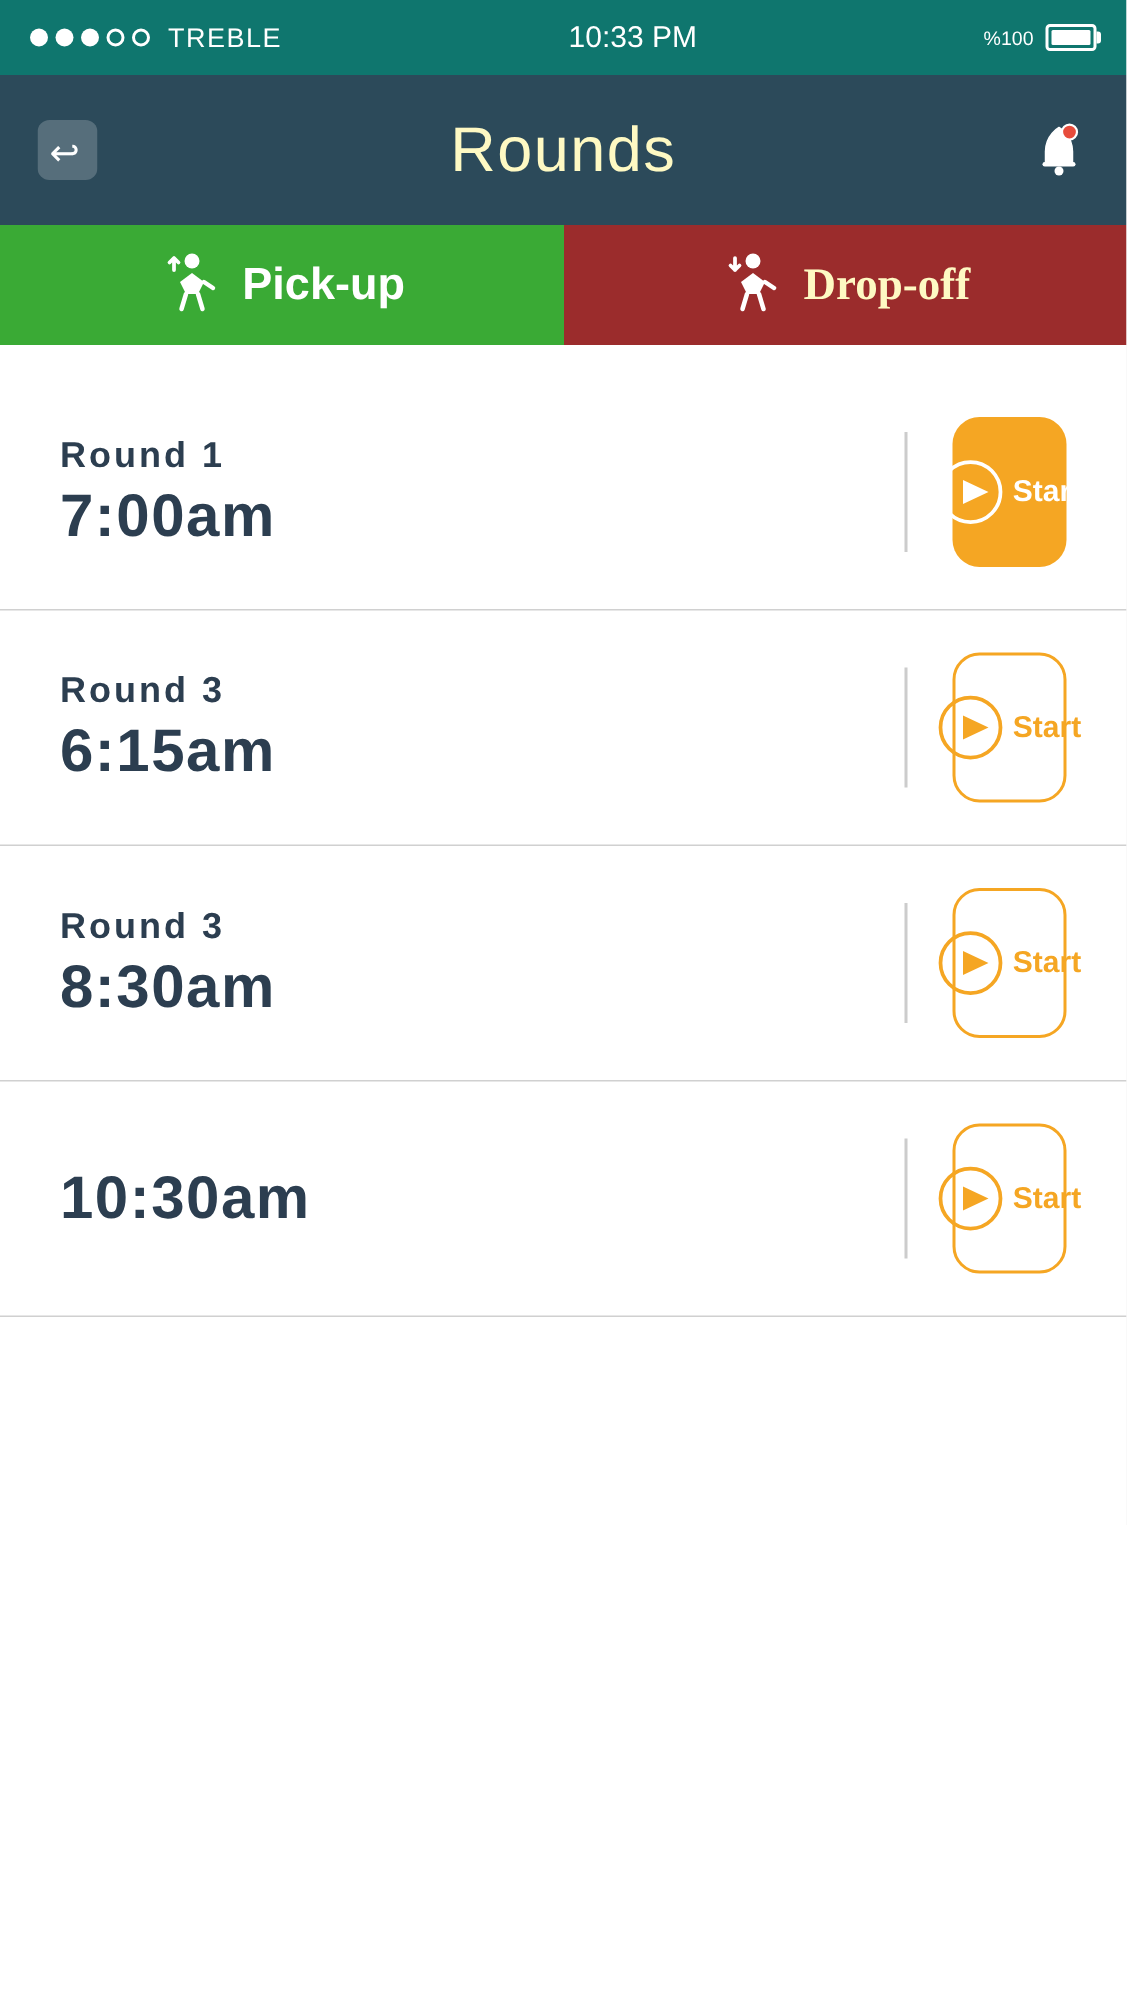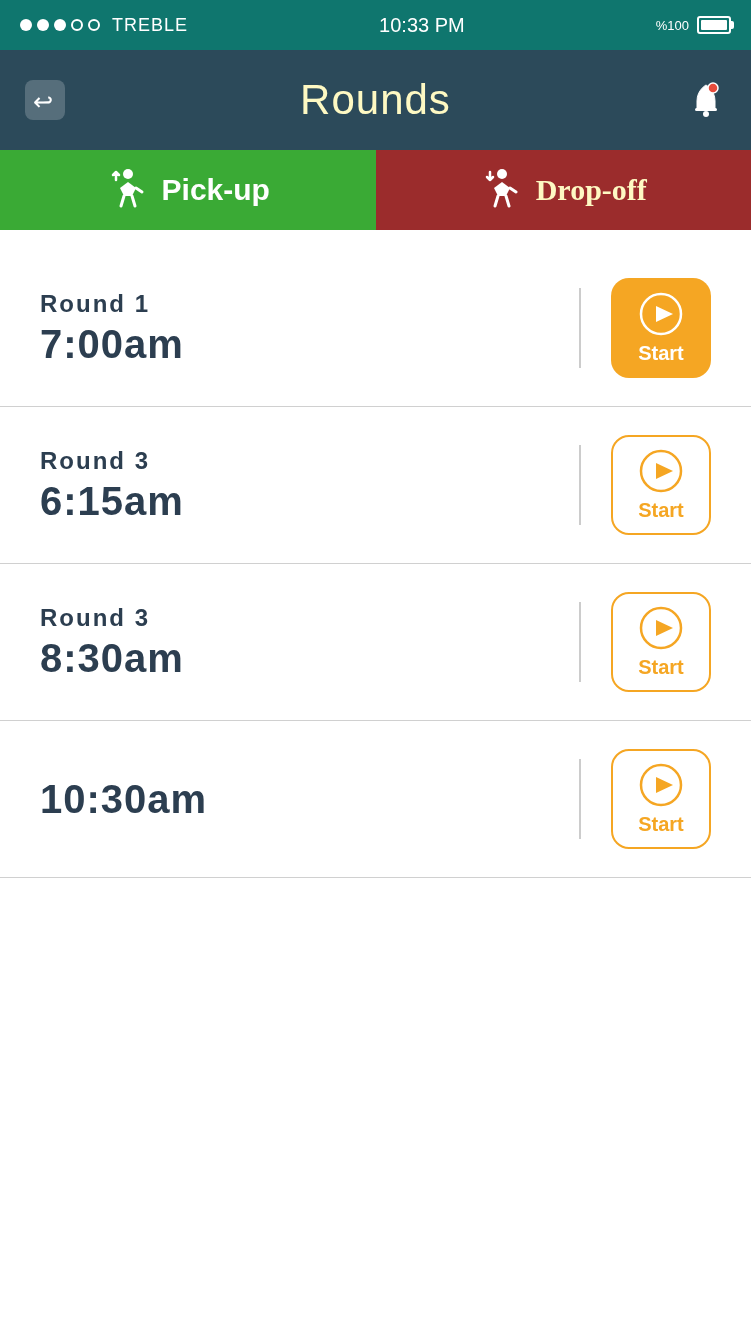--- a/index.html
+++ b/index.html
@@ -217,25 +217,24 @@
     }
 
     .round-divider {
       width: 2px;
       height: 80px;
       background: #ccc;
       margin: 0 30px;
     }
 
     .start-button {
-      width: 100px;
+      width: 76px;
       height: 100px;
       border-radius: 18px;
       display: flex;
-      flex-direction: column;
       align-items: center;
       justify-content: center;
       gap: 6px;
       cursor: pointer;
       border: none;
     }
 
     .start-button.filled {
       background: #f5a623;
       border: none;

